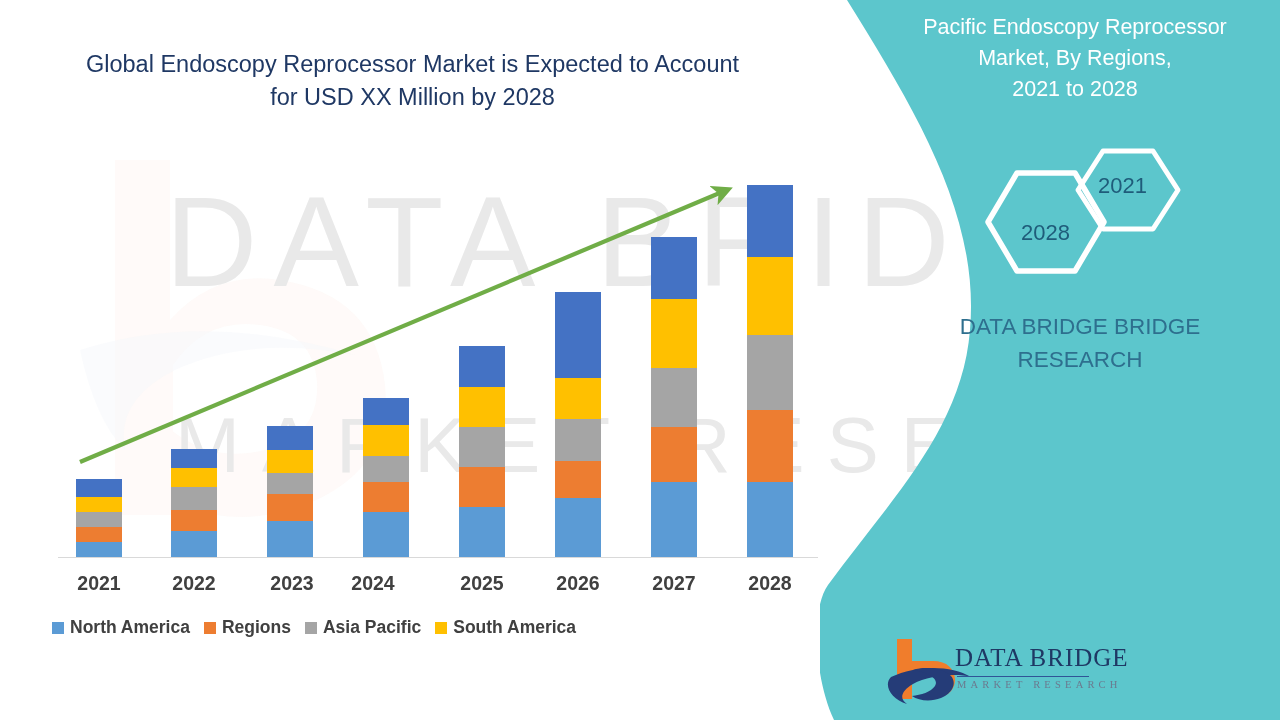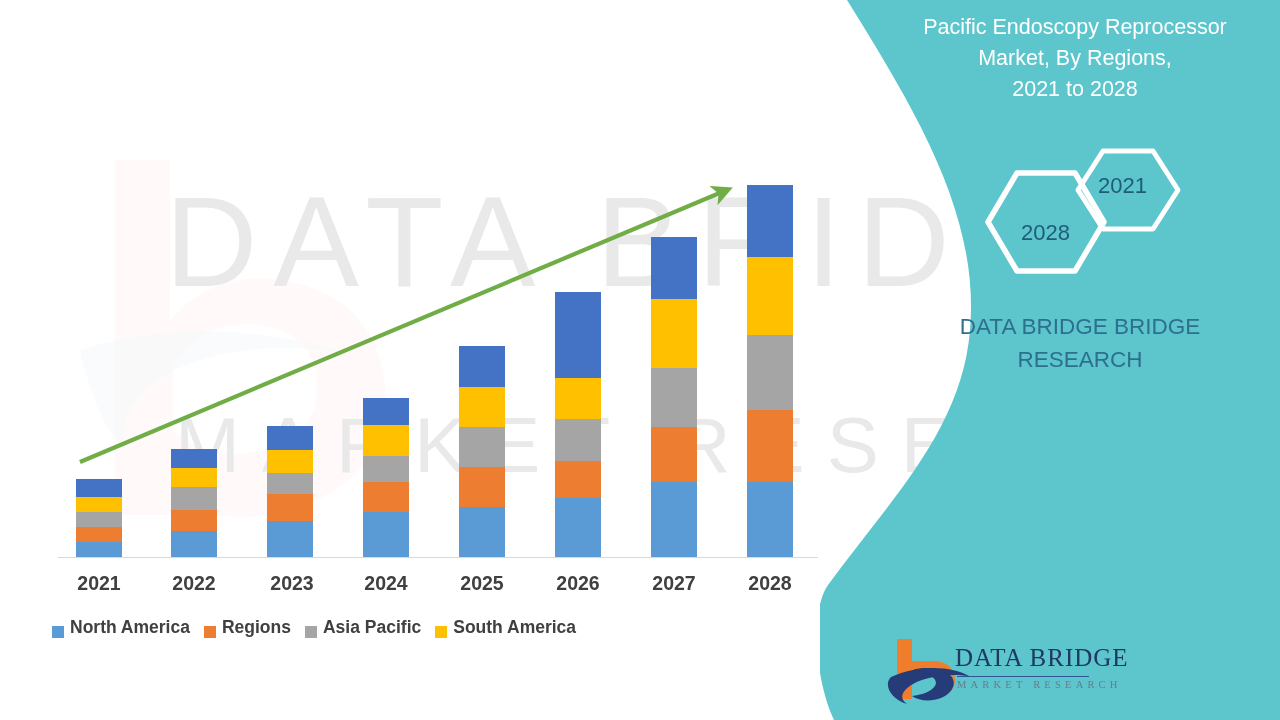--- a/index.html
+++ b/index.html
@@ -46,21 +46,21 @@
     font-size:19.5px; font-weight:700; color:#404040;
   }
 
   .arrow { position:absolute; left:0; top:0; width:860px; height:600px; }
 
   
   .legend {
     position:absolute; left:52px; top:617px; display:flex;
     align-items:center; gap:14px;
   }
-  .legend-item { display:flex; align-items:flex-end; gap:6px; }
+  .legend-item { display:flex; align-items:center; gap:6px; }
   .legend-swatch { width:12px; height:12px; display:inline-block; }
   .legend-label { font-size:17.5px; font-weight:700; color:#404040; white-space:nowrap; }
 
   
   .teal-panel { position:absolute; right:0; top:0; width:460px; height:720px; }
   .teal-svg { position:absolute; right:0; top:0; }
 
   .panel-title {
     position:absolute; left:900px; top:12px; width:350px; text-align:center;
     color:#ffffff; font-size:21.5px; line-height:31px; font-weight:400;
@@ -96,20 +96,24 @@
 <div id="page">
 
   <svg class="wm-logo-b" viewBox="0 0 430 430">
     <path d="M60 40 L115 40 L115 200 Q160 150 225 160 Q320 175 330 265 Q338 350 250 385 Q165 415 105 370 L105 300 Q150 345 210 330 Q265 315 262 262 Q258 212 205 205 Q150 198 118 245 L118 395 L60 395 Z" fill="#f4a58a" opacity="0.55"></path>
     <path d="M25 230 Q150 190 300 235 Q195 215 120 250 Q60 280 70 330 Q40 300 25 230 Z" fill="#9fb4d8" opacity="0.5"></path>
   </svg>
 
   <div class="wm-text wm-data">DATA BRIDGE</div>
   <div class="wm-text wm-market">MARKET RESEARCH</div>
 
+  <div class="chart-title">
+    <span>Global Endoscopy Reprocessor Market is Expected to Account</span><br>
+    <span>for USD XX Million by 2028</span>
+  </div>
 
   <div class="plot">
     <div class="axis-line"></div>
     <div id="bars-layer">
         <div class="bar" style="left: 76px; top: 479px; height: 78px;">
           <div class="seg" style="top: 63px; height: 15px; background: rgb(91, 155, 213);"></div>
           <div class="seg" style="top: 48px; height: 15px; background: rgb(237, 125, 49);"></div>
           <div class="seg" style="top: 33px; height: 15px; background: rgb(165, 165, 165);"></div>
           <div class="seg" style="top: 18px; height: 15px; background: rgb(255, 192, 0);"></div>
           <div class="seg" style="top: 0px; height: 18px; background: rgb(68, 114, 196);"></div>
@@ -171,21 +175,21 @@
           <path d="M0,0 L5,2.5 L0,5 L1.3,2.5 Z" fill="#70ad47"></path>
         </marker>
       </defs>
       <line x1="80" y1="462" x2="722" y2="192" stroke="#70ad47" stroke-width="4.2" marker-end="url(#arrowhead)"></line>
     </svg>
 
     <div id="ticks-layer">
         <div class="tick" style="left: 54px;">2021</div>
         <div class="tick" style="left: 149px;">2022</div>
         <div class="tick" style="left: 247px;">2023</div>
-        <div class="tick" style="left: 341px;">2024</div>
+        <div class="tick" style="left: 328px;">2024</div>
         <div class="tick" style="left: 437px;">2025</div>
         <div class="tick" style="left: 533px;">2026</div>
         <div class="tick" style="left: 629px;">2027</div>
         <div class="tick" style="left: 725px;">2028</div>
       </div>
   </div>
 
   <div class="legend" id="legend-layer">
       <div class="legend-item">
         <span class="legend-swatch" style="background: rgb(91, 155, 213);"></span>

